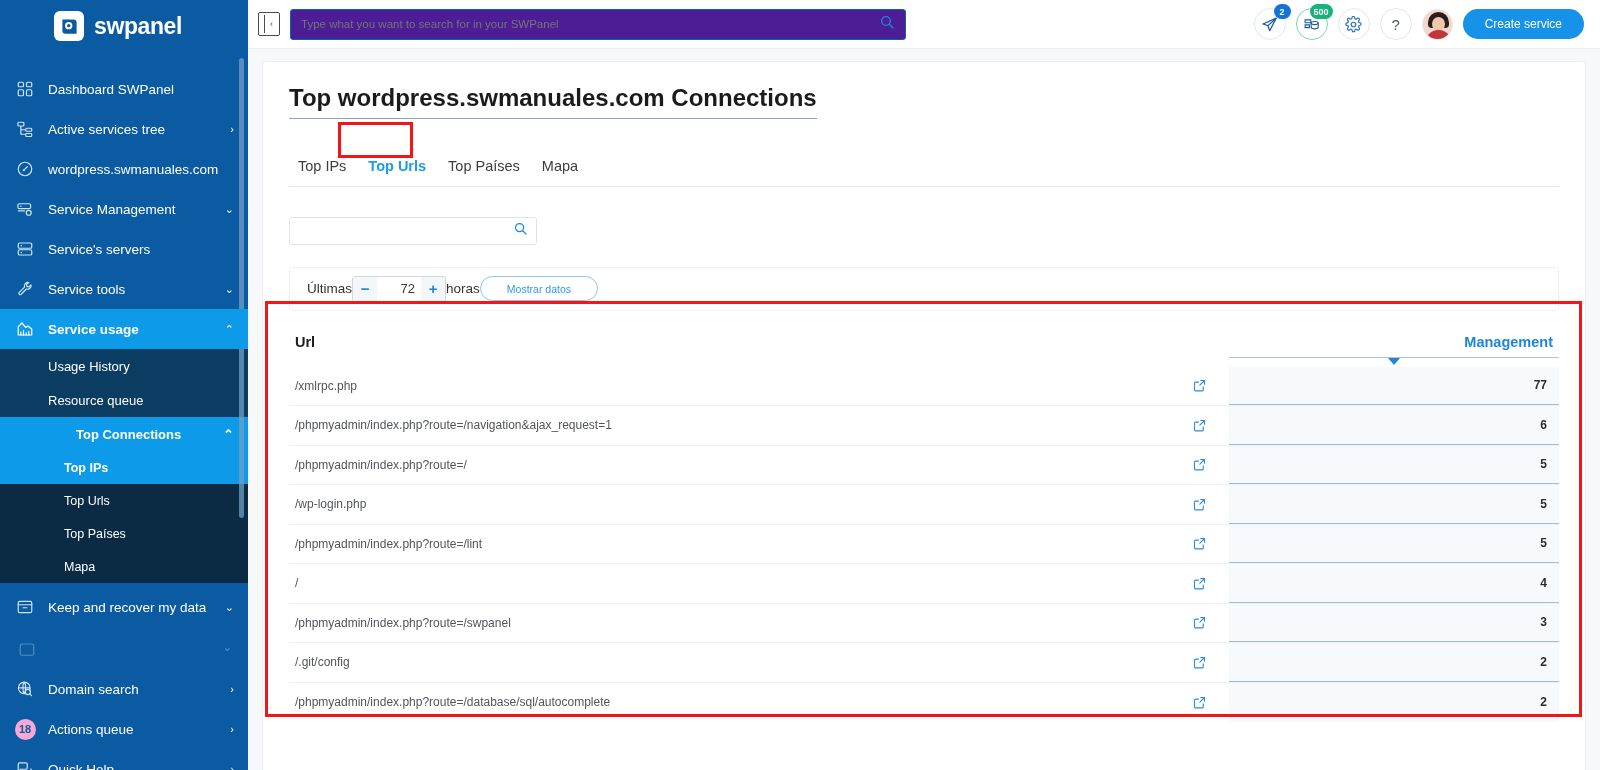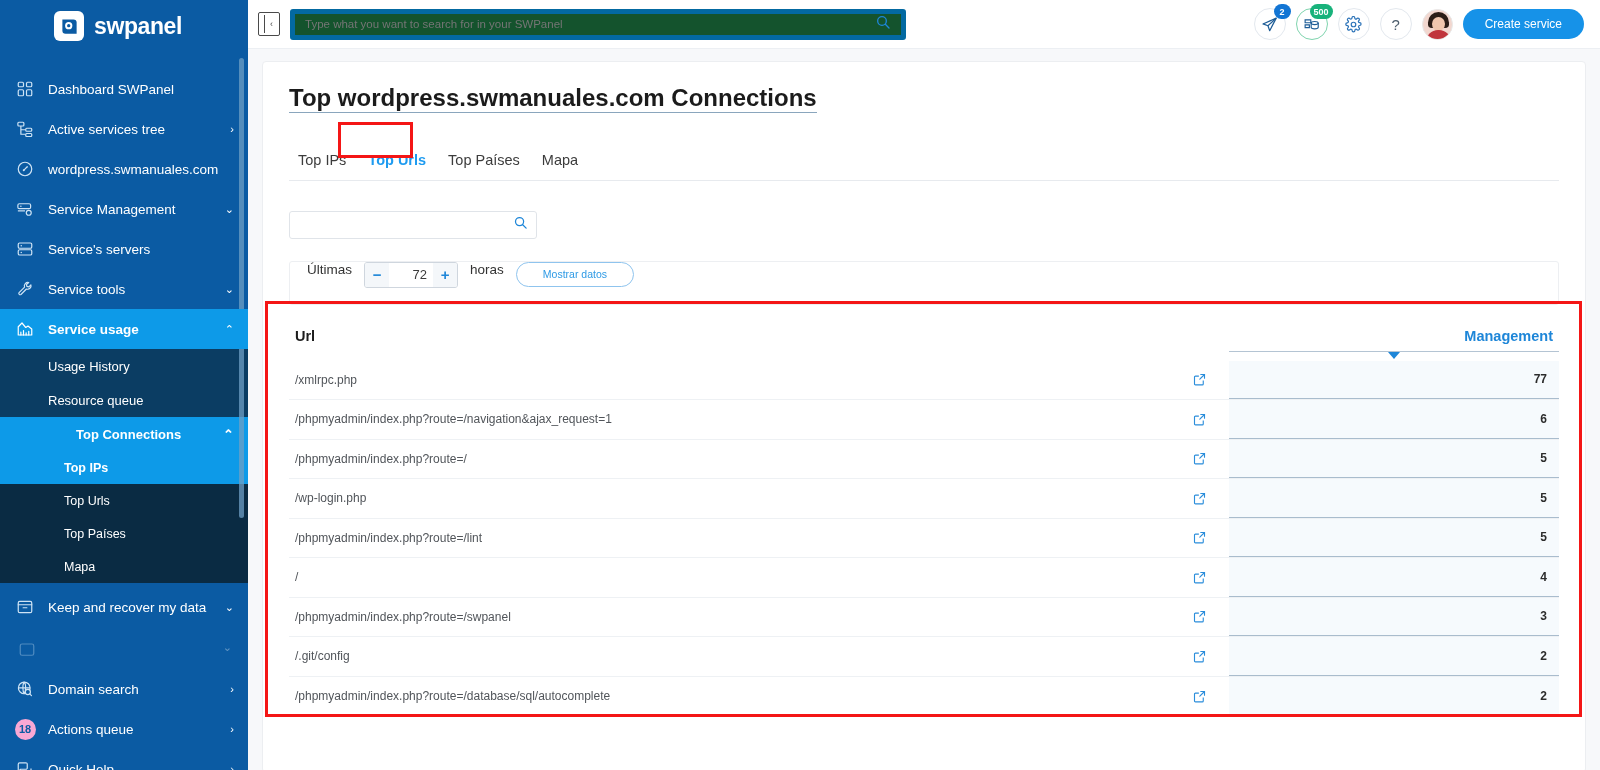--- a/index.html
+++ b/index.html
@@ -74,22 +74,22 @@
   .collapse-btn {
     width: 22px; height: 24px; border: 1.4px solid #4a4a4a; border-radius: 2px;
     display: flex; align-items: center; justify-content: center;
     margin-right: 10px; cursor: pointer; position: relative; background:#fff;
   }
   .collapse-btn:before {
     content:""; position:absolute; left:5px; top:2px; bottom:2px; width:1.4px; background:#4a4a4a;
   }
   .collapse-btn span { font-size: 9px; color: #4a4a4a; margin-left: 5px; }
   .search-wrap {
-    flex: 0 0 616px; height: 31px; border: 5px solid #0369a1; border-radius: 3px;
-    background: #14532d; display: flex; align-items: center; padding: 0 10px;
+    flex: 0 0 616px; height: 31px; border: 1px solid #0369a1; border-radius: 3px;
+    background: #4c1d95; display: flex; align-items: center; padding: 0 10px;
   }
   .search-wrap input {
     flex: 1; border: none; outline: none; font-size: 11.5px; color: #9aa3ad;
     font-family: "Liberation Sans", sans-serif; background: transparent;
   }
   .topbar-right { margin-left: auto; display: flex; align-items: center; gap: 10px; }
   .circ-btn {
     width: 32px; height: 32px; border-radius: 50%; border: 1px solid #e3e8ee;
     display: flex; align-items: center; justify-content: center;
     position: relative; cursor: pointer; background: #fff;
@@ -117,40 +117,40 @@
 
   
   .content { padding: 12px 14px 0 14px; height: 721px; }
   .card {
     background: #ffffff; border: 1px solid #eceef1; border-radius: 4px;
     height: 712px; padding: 22px 26px 0 26px; position: relative; overflow: hidden;
   }
   .page-title {
     font-size: 24px; font-weight: bold; color: #1b1b1b;
     border-bottom: 1.5px solid #8aa6bd; display: inline-block;
-    line-height: 1.15;
+    padding-bottom: 6px; line-height: 1.15;
   }
   .tabs {
     display: flex; align-items: flex-end; gap: 4px;
     margin-top: 36px; border-bottom: 1px solid #e7eaee; padding-bottom: 9px;
   }
   .tab {
     font-size: 14.5px; color: #3c3c3c; padding: 3px 9px; cursor: pointer; white-space: nowrap;
   }
   .tab.active { color: #1e9bf0; font-weight: bold; }
 
   .filter-search {
     margin-top: 30px; width: 248px; height: 28px; border: 1px solid #e0e4e9;
     border-radius: 3px; background: #fff; display: flex; align-items: center; padding: 0 8px;
   }
   .filter-search input { flex: 1; border: none; outline: none; font-size: 12px; background: transparent; font-family:"Liberation Sans",sans-serif; }
 
   .range-bar {
     margin-top: 22px; height: 44px; border: 1px solid #edeff2; border-radius: 3px;
-    display: flex; align-items: flex-start; padding-left: 17px; gap: 12px;
+    display: flex; align-items: center; padding-left: 17px; 
   }
   .range-bar .lab { font-size: 13.5px; color: #333; }
   .stepper {
     display: flex; align-items: center; height: 26px;
     border: 1px solid #cfd6de; border-radius: 3px; overflow: hidden; background:#fff;
   }
   .stepper .sbtn {
     width: 24px; height: 24px; display: flex; align-items: center; justify-content: center;
     color: #1e86d8; font-size: 15px; font-weight: bold; cursor: pointer; background: #f4f7fa;
   }

